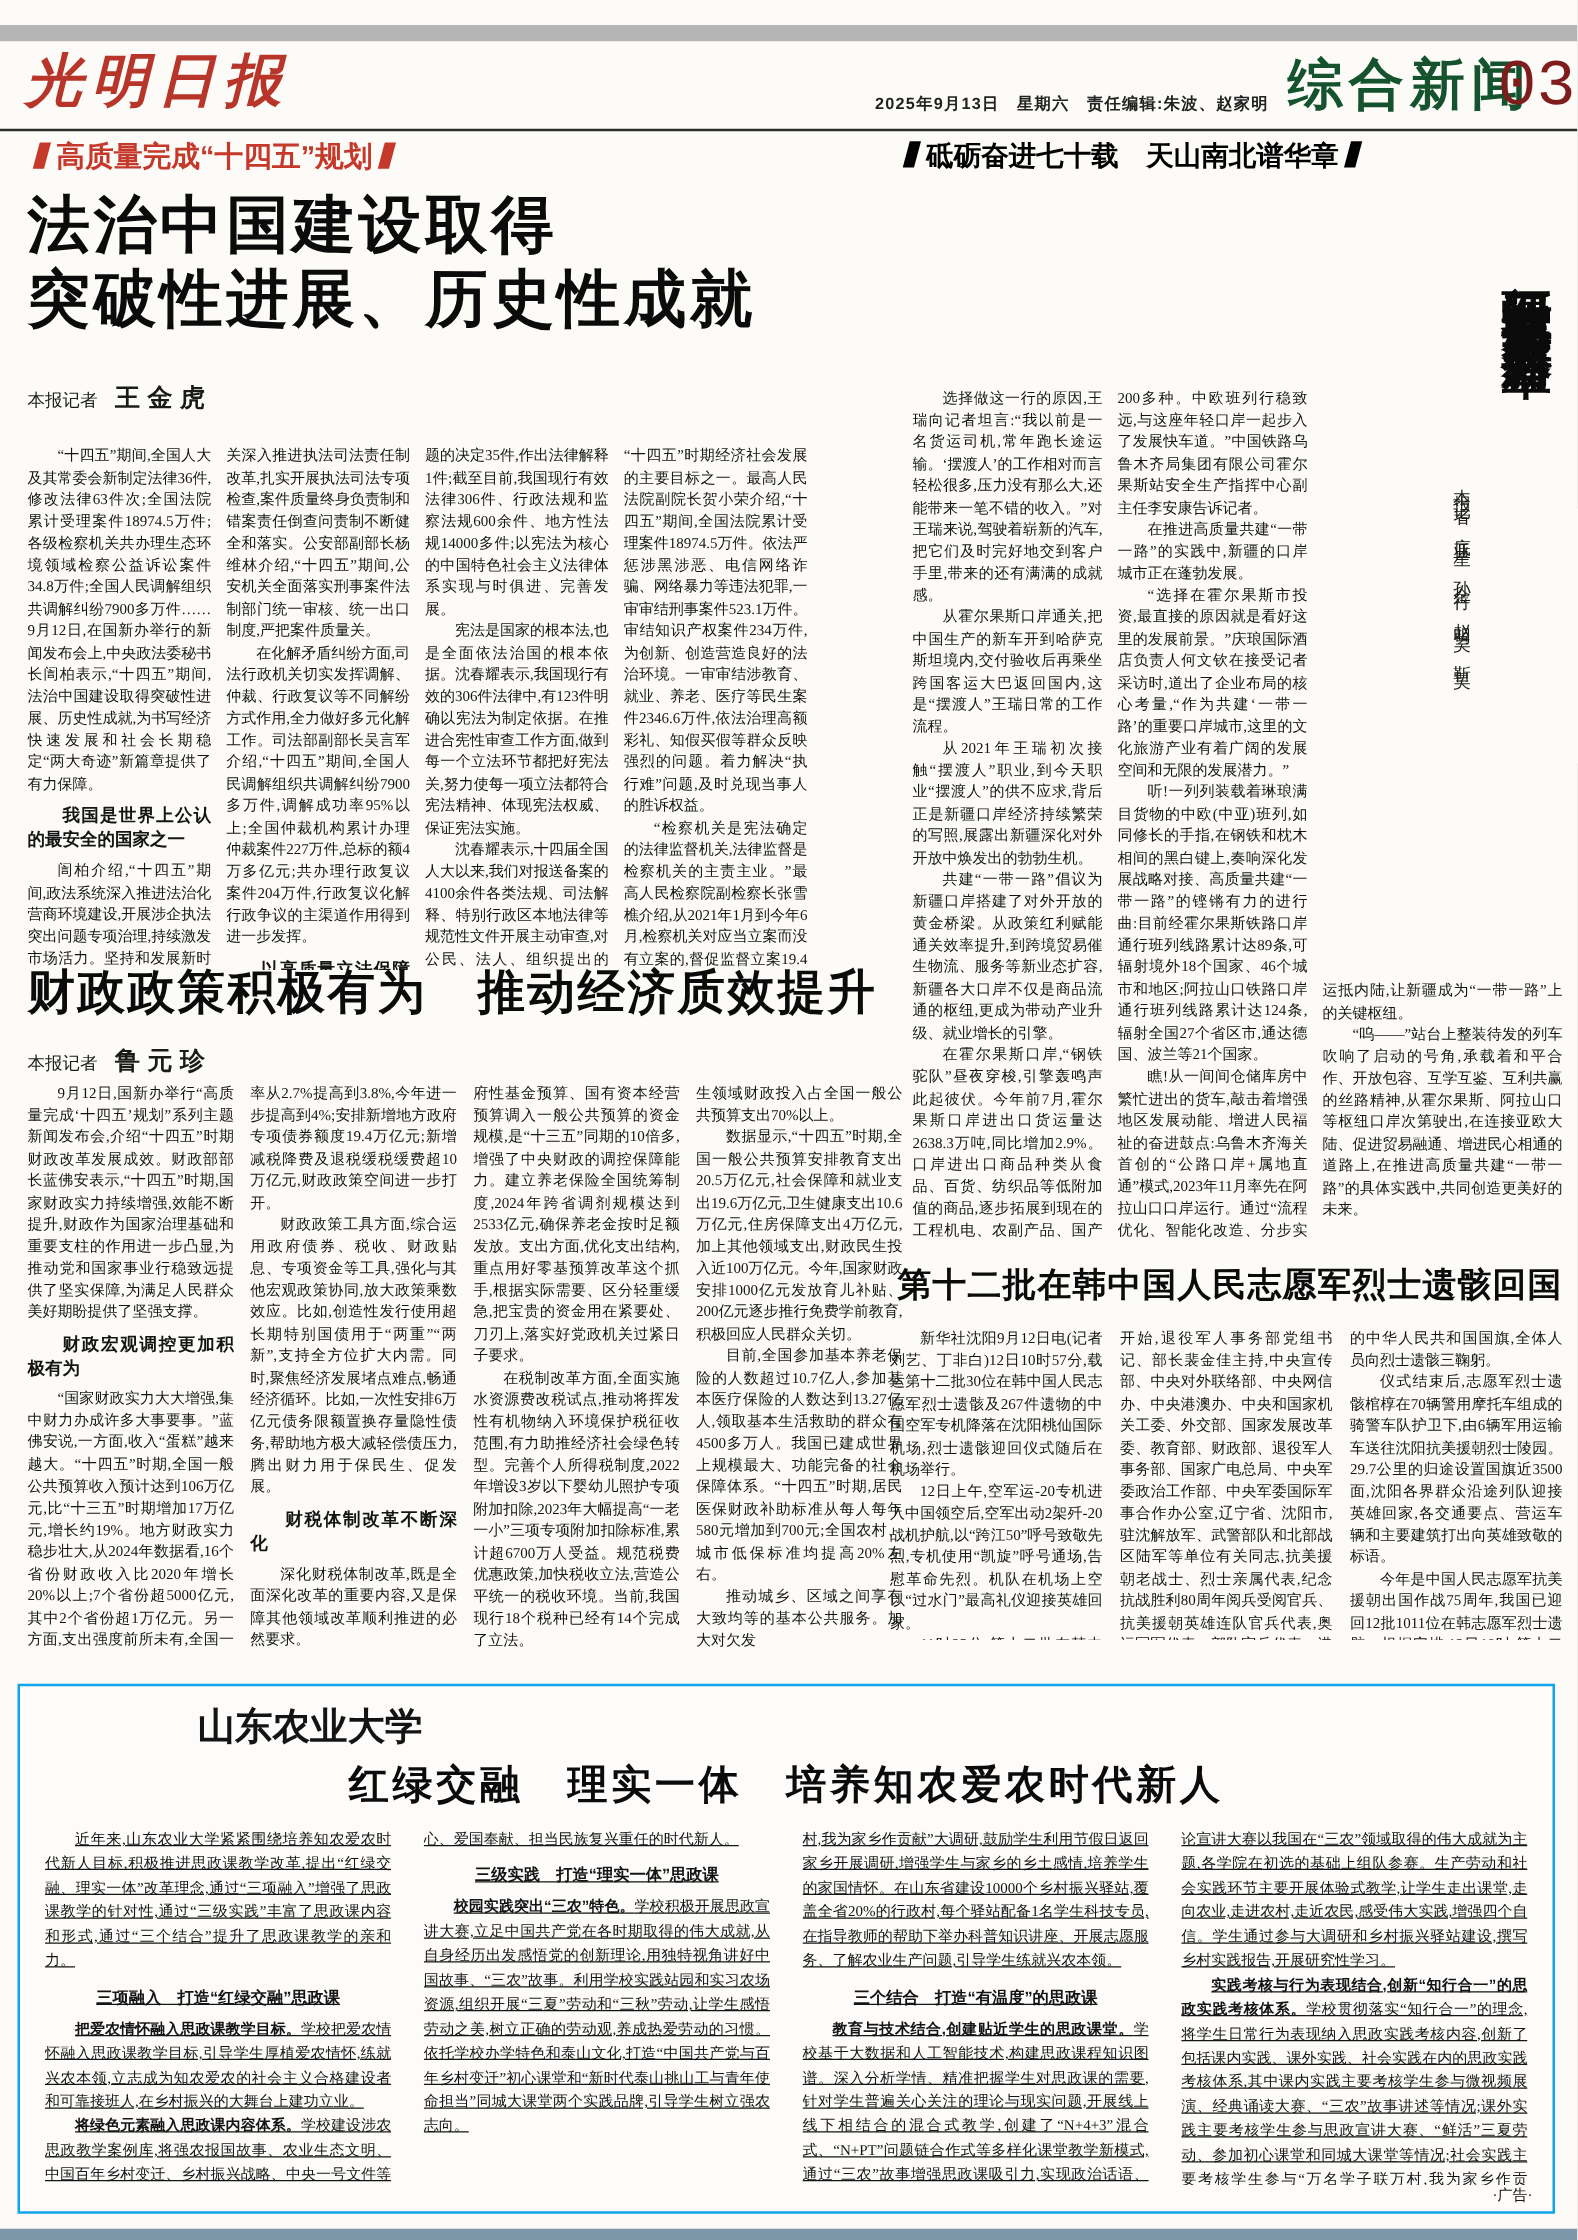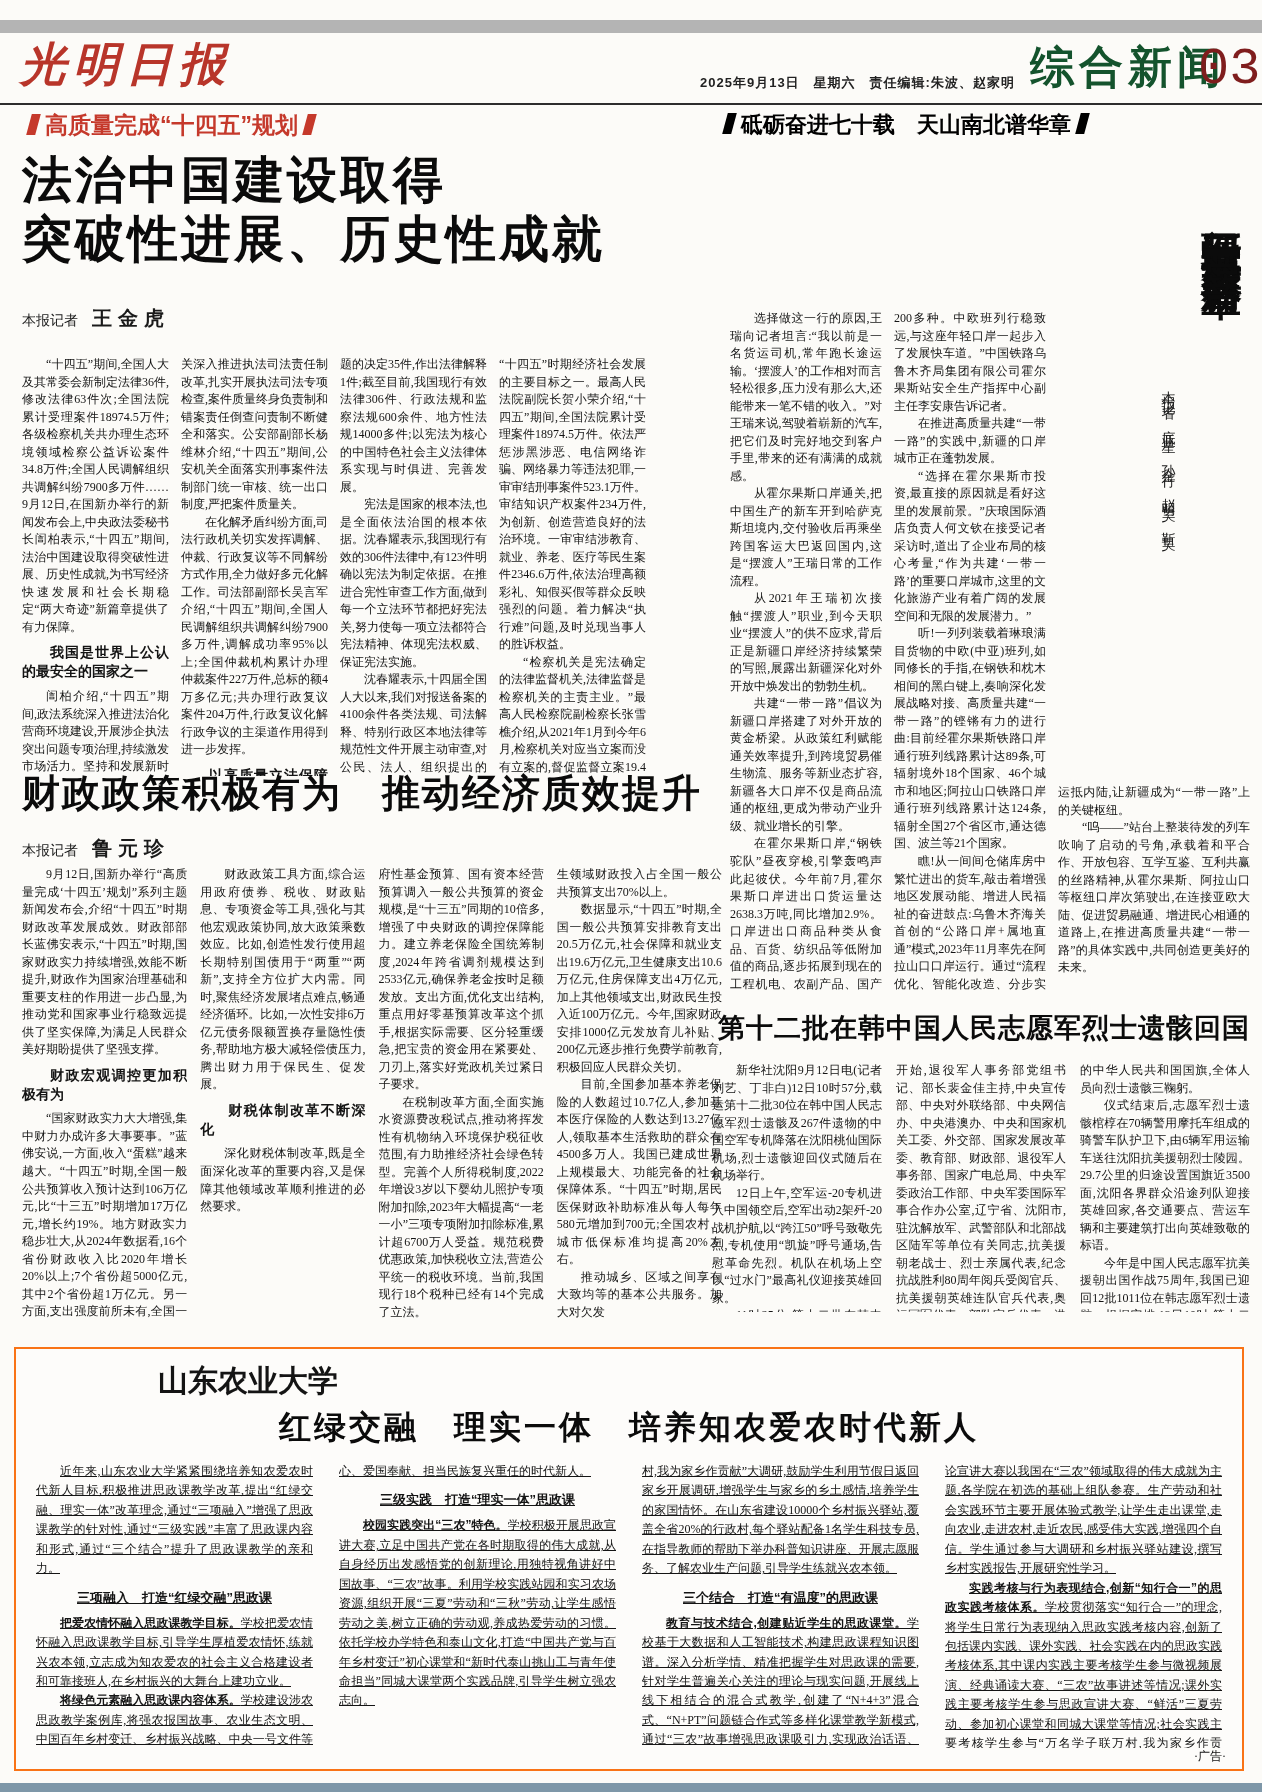--- a/index.html
+++ b/index.html
@@ -62,21 +62,21 @@
   .fin-body{margin-top:4px;display:flex;gap:13px;height:452px;}
   .fin-body .col{flex:1;}
 
   
   .martyrs{position:absolute;left:712px;top:1010px;width:538px;}
   .m-headline{margin:0 0 0 6px;font-size:27px;font-weight:bold;letter-spacing:1px;white-space:nowrap;color:#0b0b0b;}
   .m-body{margin-top:16px;display:flex;gap:14px;height:250px;}
   .m-col{flex:1;}
 
   
-  .adbox{position:absolute;left:14px;top:1347px;width:1230px;height:424px;border:2px solid #f97316;
+  .adbox{position:absolute;left:14px;top:1347px;width:1230px;height:424px;border:2px solid #0ea5e9;
         box-sizing:border-box;background:#fdfcfa;padding:12px 20px;}
   .ad-org{margin-left:122px;font-size:30px;font-weight:bold;font-family:"Liberation Sans",sans-serif;}
   .ad-headline{text-align:center;font-size:32px;font-weight:bold;letter-spacing:3px;margin-top:4px;color:#0b0b0b;}
   .ad-body{margin-top:12px;display:flex;gap:26px;height:286px;overflow:hidden;}
   .ad-col{flex:1;font-size:12px;line-height:1.62;text-decoration:underline;}
   .ad-mark{position:absolute;right:16px;bottom:4px;font-size:12px;}
 </style>
 </head>
 <body>
 
@@ -152,20 +152,21 @@
   <section class="finance">
     <h1 class="fin-headline">财政政策积极有为　推动经济质效提升</h1>
     <div class="byline"><span>本报记者</span><b>鲁元珍</b></div>
     <div class="fin-body">
       <div class="col">
           <div class="para">9月12日,国新办举行“高质量完成‘十四五’规划”系列主题新闻发布会,介绍“十四五”时期财政改革发展成效。财政部部长蓝佛安表示,“十四五”时期,国家财政实力持续增强,效能不断提升,财政作为国家治理基础和重要支柱的作用进一步凸显,为推动党和国家事业行稳致远提供了坚实保障,为满足人民群众美好期盼提供了坚强支撑。</div>
           <div class="sub">财政宏观调控更加积极有为</div>
           <div class="para">“国家财政实力大大增强,集中财力办成许多大事要事。”蓝佛安说,一方面,收入“蛋糕”越来越大。“十四五”时期,全国一般公共预算收入预计达到106万亿元,比“十三五”时期增加17万亿元,增长约19%。地方财政实力稳步壮大,从2024年数据看,16个省份财政收入比2020年增长20%以上;7个省份超5000亿元,其中2个省份超1万亿元。另一方面,支出强度前所未有,全国一般公共预算支出五年预计超过136万亿元,比“十三五”时期增加26万亿元,增长24%。与此同时,财政宏观调控更加积极有为,推动经济实现质的有效提升和量的合理增长。</div>
         </div>
       <div class="col">
+          <div class="para cont">率从2.7%提高到3.8%,今年进一步提高到4%;安排新增地方政府专项债券额度19.4万亿元;新增减税降费及退税缓税缓费超10万亿元,财政政策空间进一步打开。</div>
           <div class="para">财政政策工具方面,综合运用政府债券、税收、财政贴息、专项资金等工具,强化与其他宏观政策协同,放大政策乘数效应。比如,创造性发行使用超长期特别国债用于“两重”“两新”,支持全方位扩大内需。同时,聚焦经济发展堵点难点,畅通经济循环。比如,一次性安排6万亿元债务限额置换存量隐性债务,帮助地方极大减轻偿债压力,腾出财力用于保民生、促发展。</div>
           <div class="sub">财税体制改革不断深化</div>
           <div class="para">深化财税体制改革,既是全面深化改革的重要内容,又是保障其他领域改革顺利推进的必然要求。</div>
         </div>
       <div class="col">
           <div class="para cont">府性基金预算、国有资本经营预算调入一般公共预算的资金规模,是“十三五”同期的10倍多,增强了中央财政的调控保障能力。建立养老保险全国统筹制度,2024年跨省调剂规模达到2533亿元,确保养老金按时足额发放。支出方面,优化支出结构,重点用好零基预算改革这个抓手,根据实际需要、区分轻重缓急,把宝贵的资金用在紧要处、刀刃上,落实好党政机关过紧日子要求。</div>
           <div class="para">在税制改革方面,全面实施水资源费改税试点,推动将挥发性有机物纳入环境保护税征收范围,有力助推经济社会绿色转型。完善个人所得税制度,2022年增设3岁以下婴幼儿照护专项附加扣除,2023年大幅提高“一老一小”三项专项附加扣除标准,累计超6700万人受益。规范税费优惠政策,加快税收立法,营造公平统一的税收环境。当前,我国现行18个税种已经有14个完成了立法。</div>
         </div>
       <div class="col">
           <div class="para cont">生领域财政投入占全国一般公共预算支出70%以上。</div>

